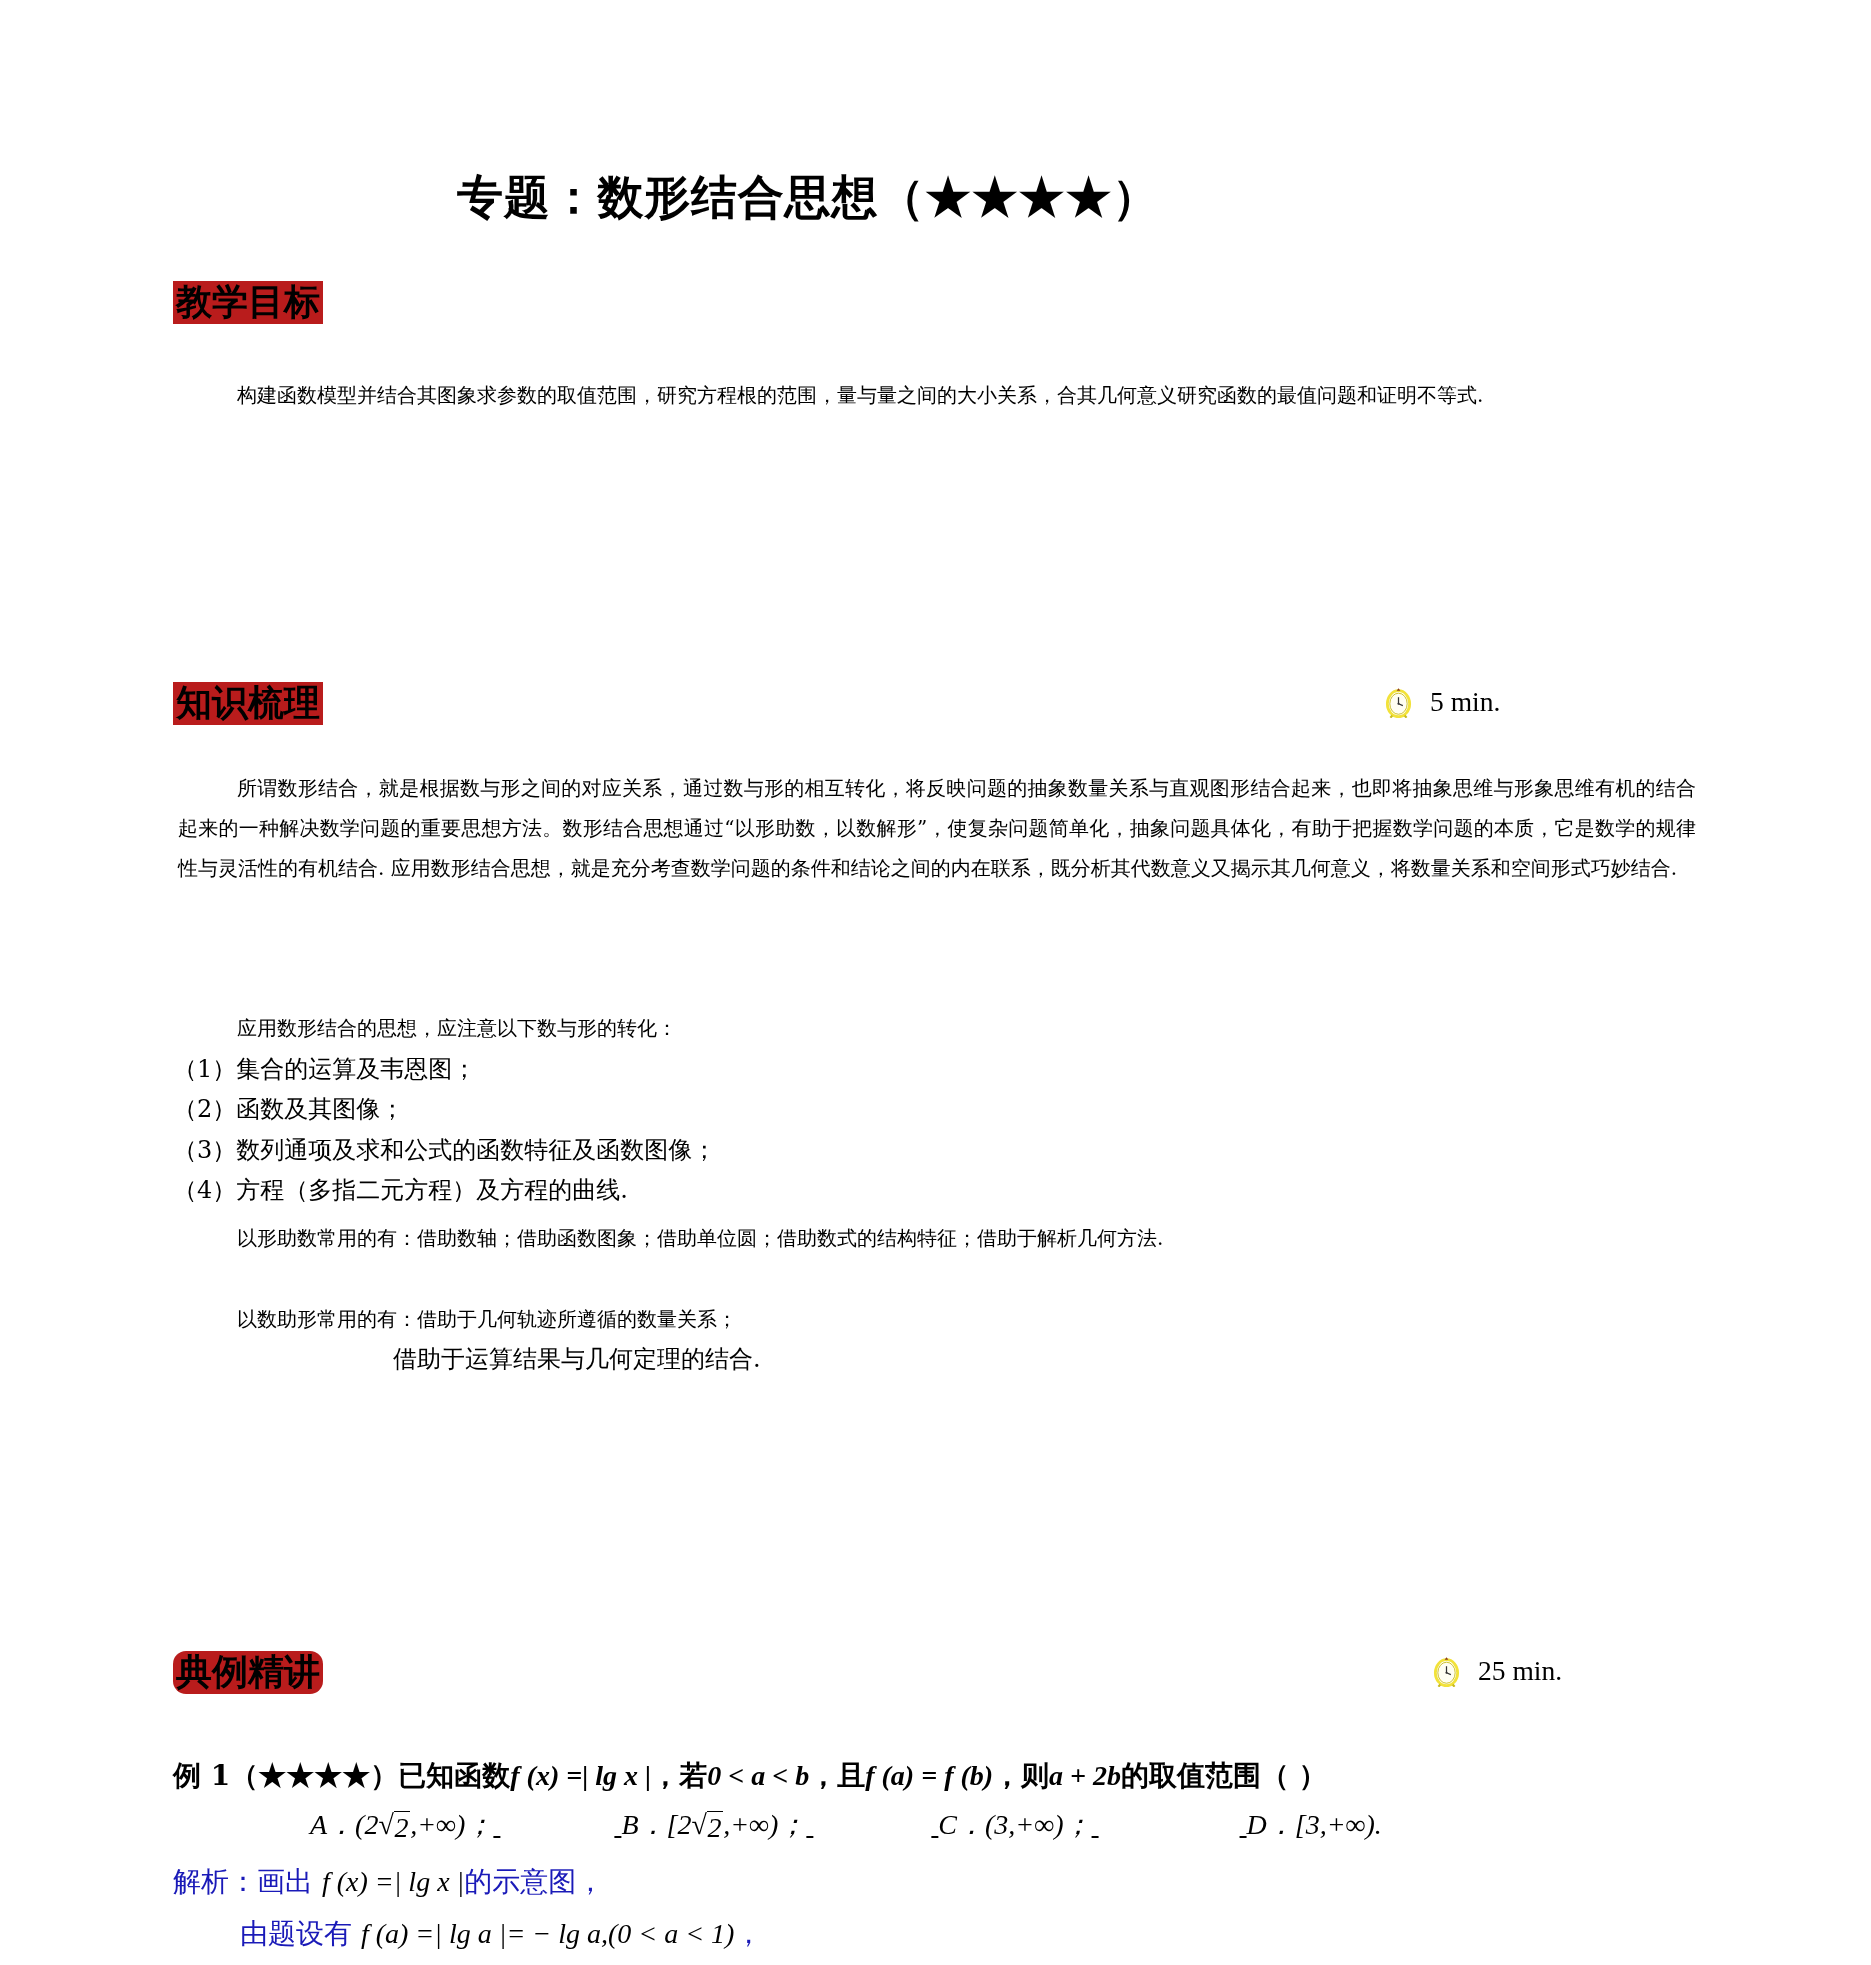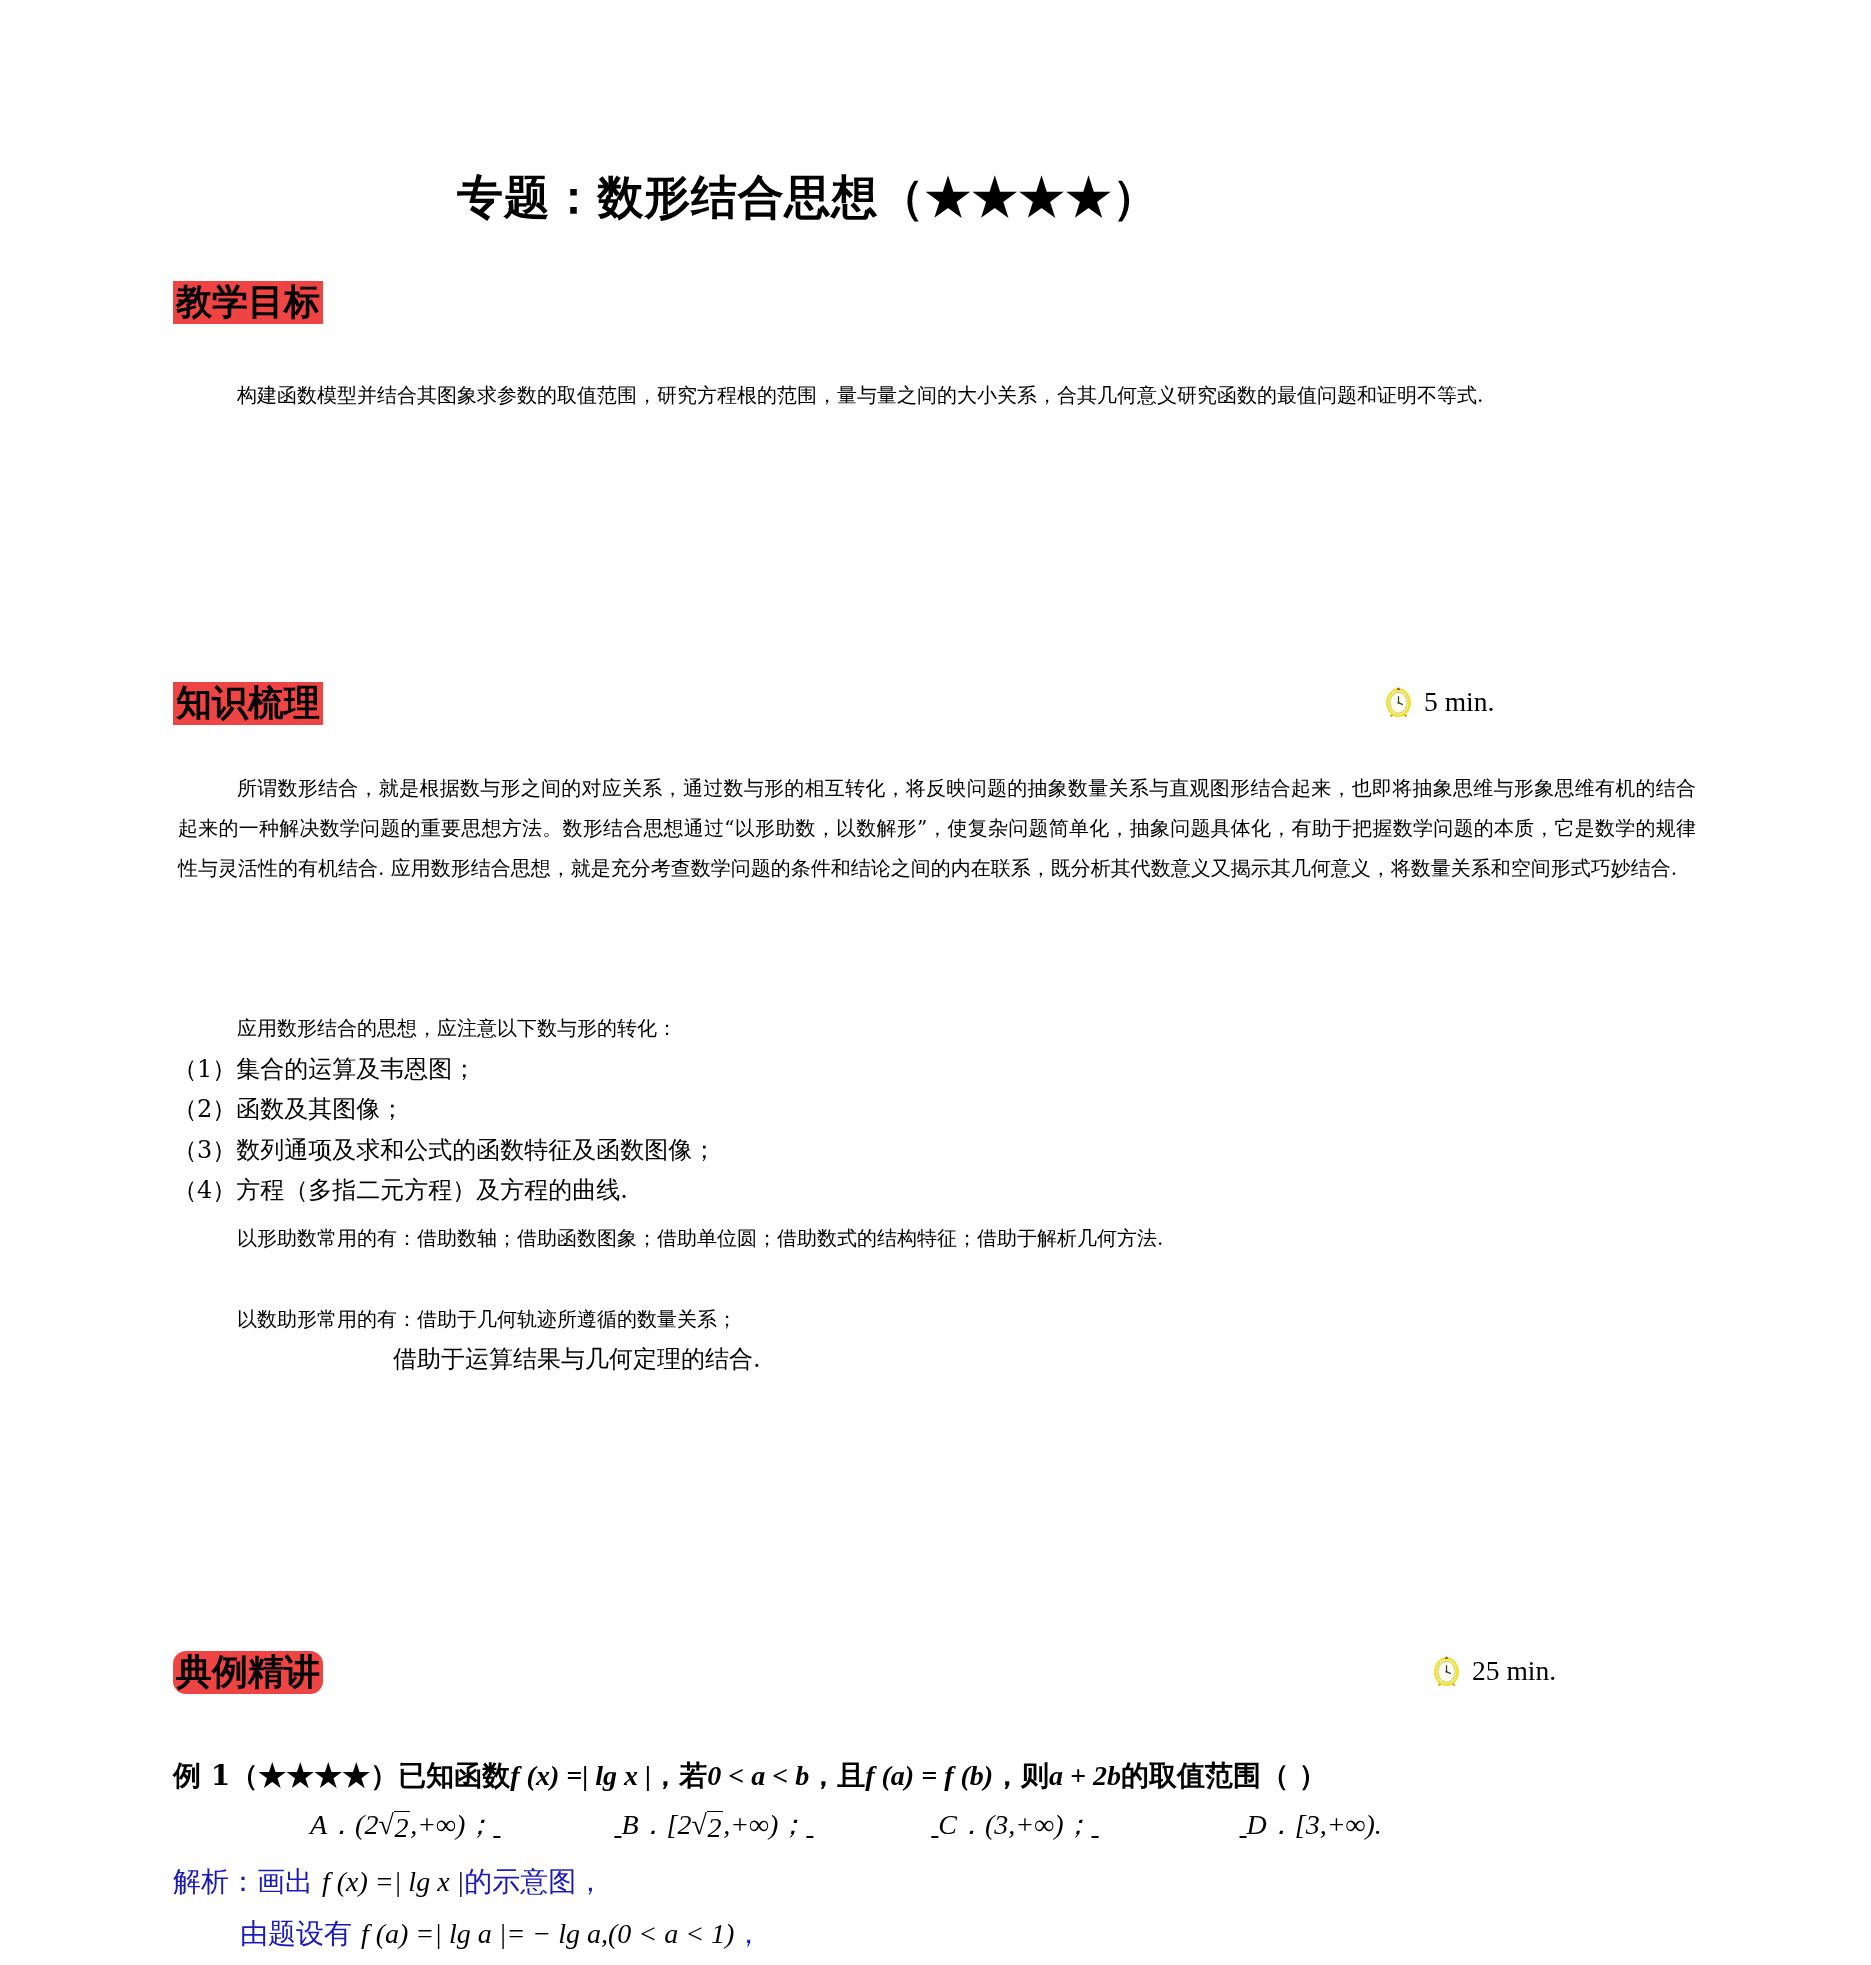--- a/index.html
+++ b/index.html
@@ -36,33 +36,33 @@
     letter-spacing: 0.8px;
     font-family: "DejaVu Serif", "Liberation Serif", serif;
     white-space: nowrap;
   }
 
   
   .sec-head {
     position: absolute;
     font-size: 36px;
     font-weight: bold;
-    background: #ef4444;
+    background: #b91c1c;
     padding: 1.6px 3.1px 3.9px 3.1px;
     line-height: 1.05;
     font-family: "DejaVu Serif", "Liberation Serif", serif;
     white-space: nowrap;
   }
 
   
   .clock-row {
     position: absolute;
     display: flex;
-    align-items: flex-start;
-    gap: 10px;
+    align-items: flex-end;
+    gap: 16px;
     white-space: nowrap;
   }
   .clock-icon {
     width: 31px;
     height: 31px;
     flex: 0 0 auto;
     display: block;
   }
   .min-label {
     font-size: 27.5px;

